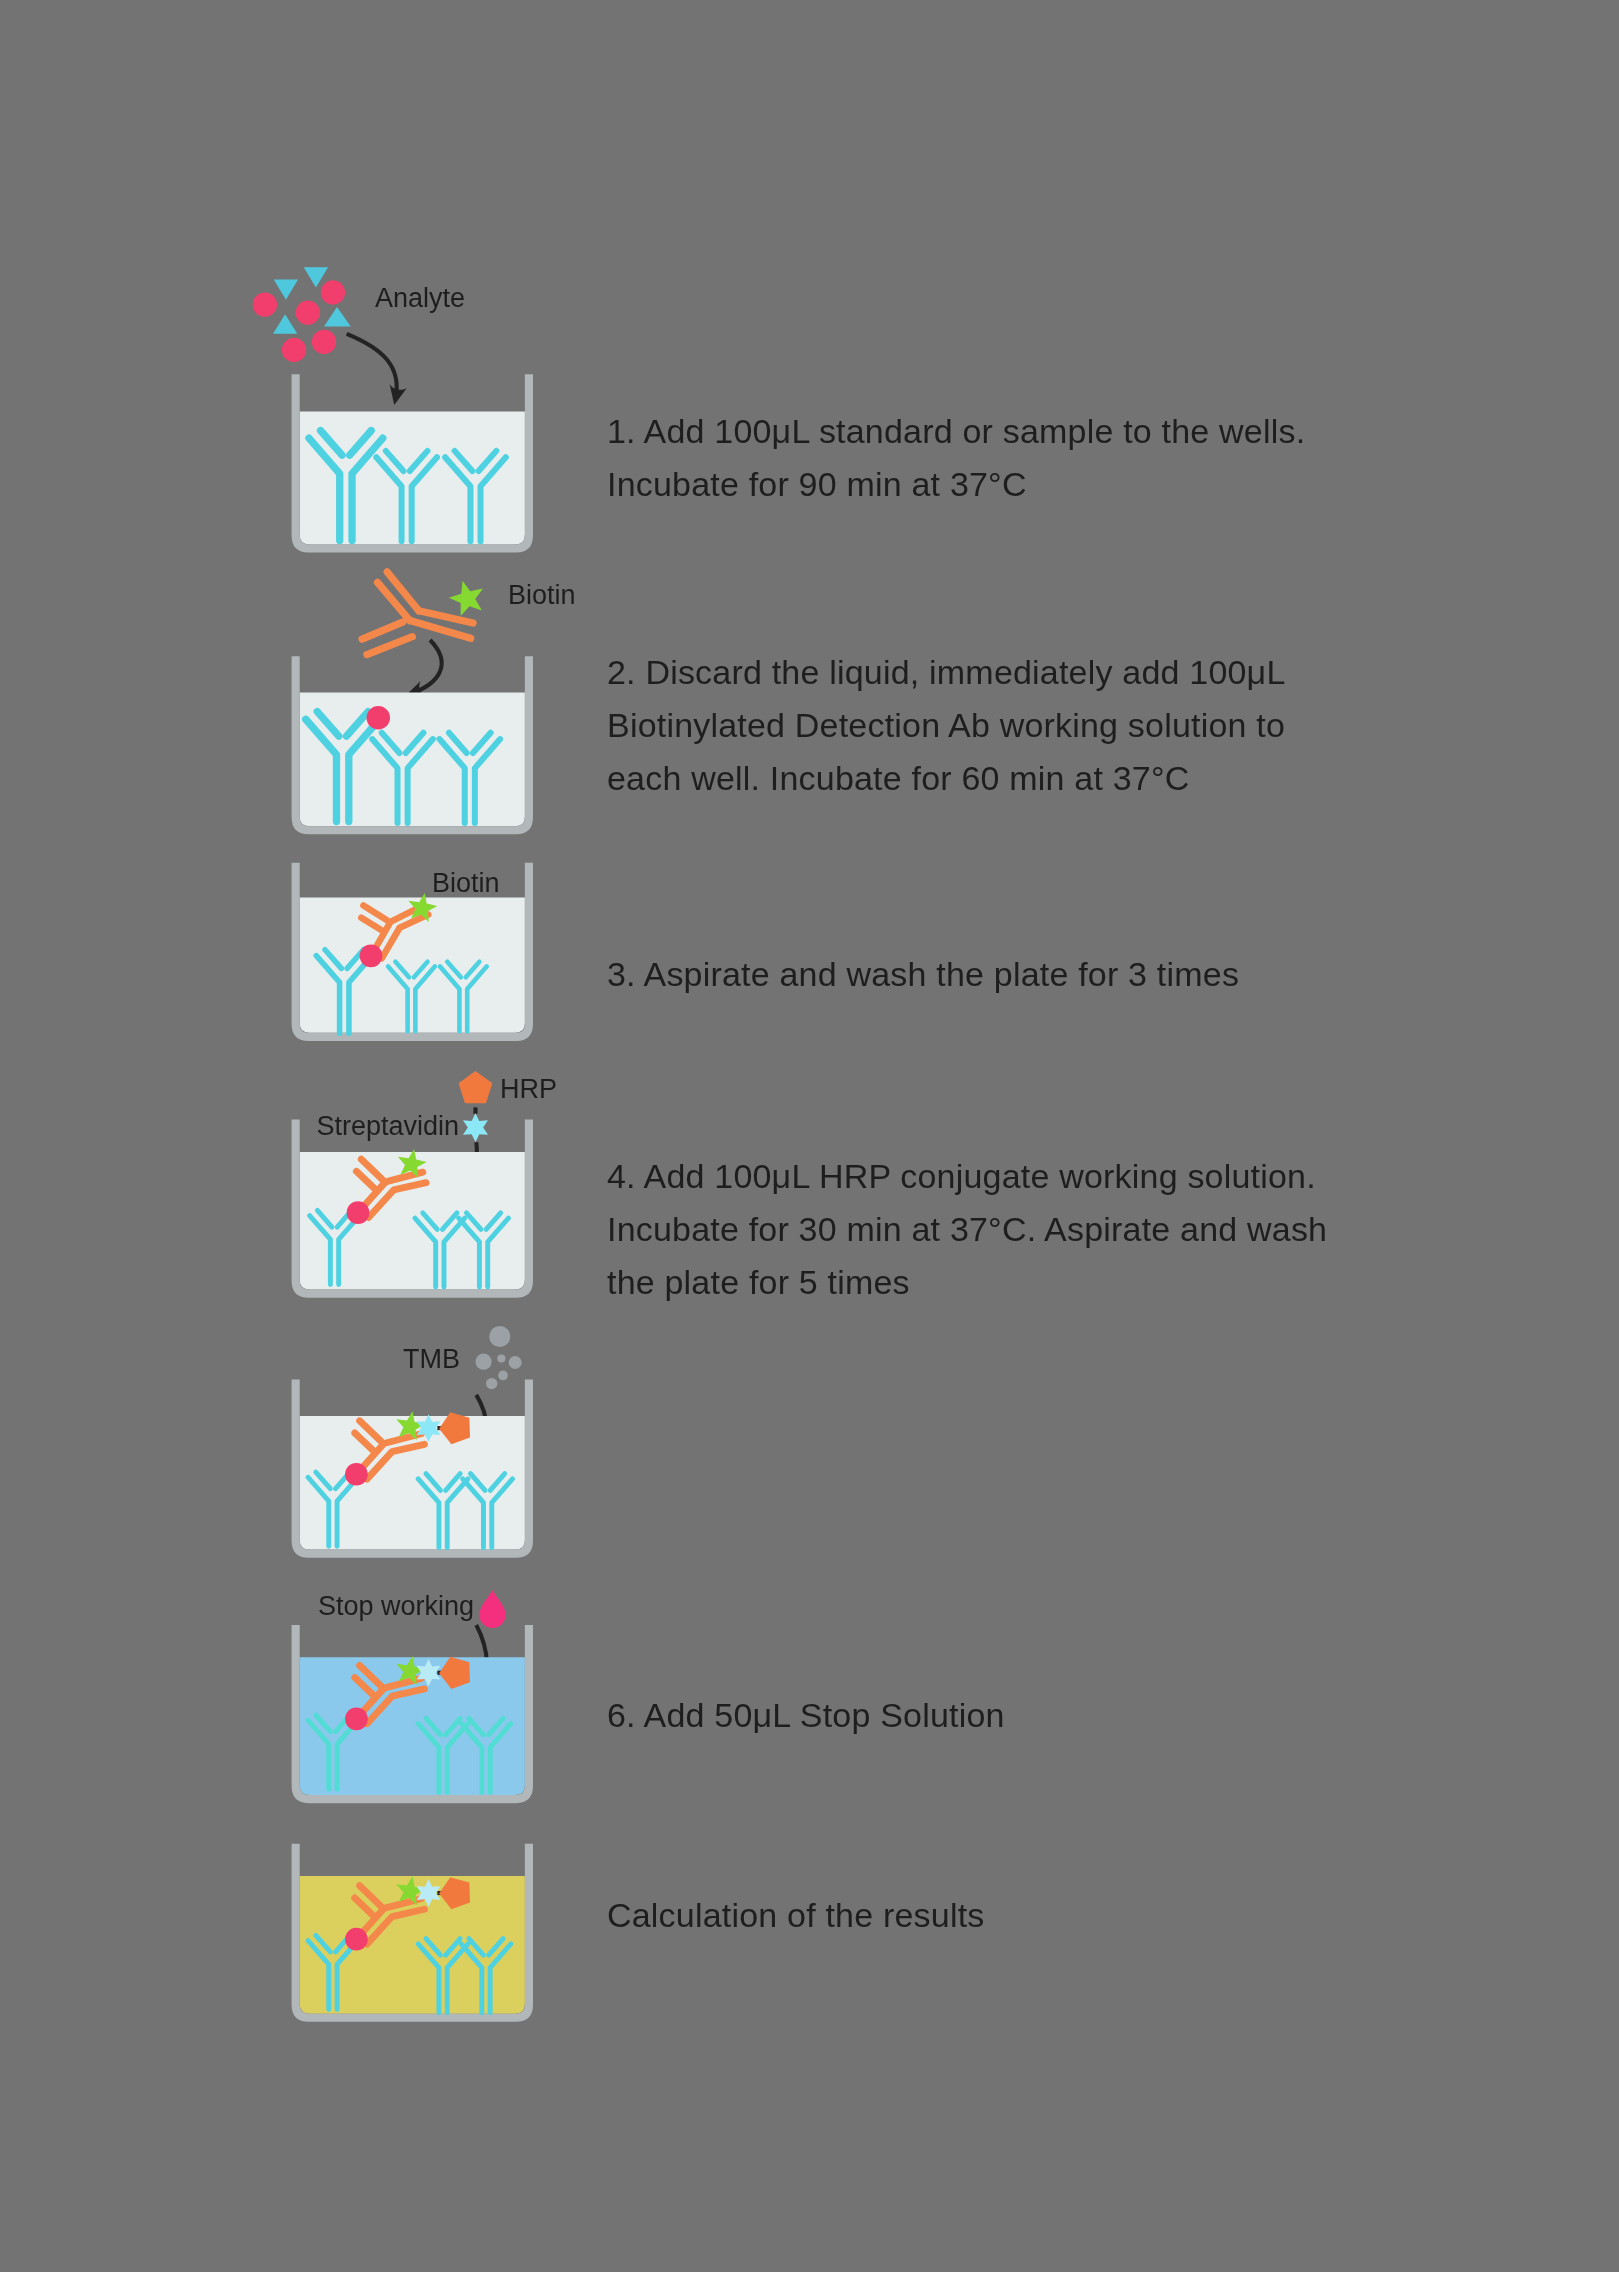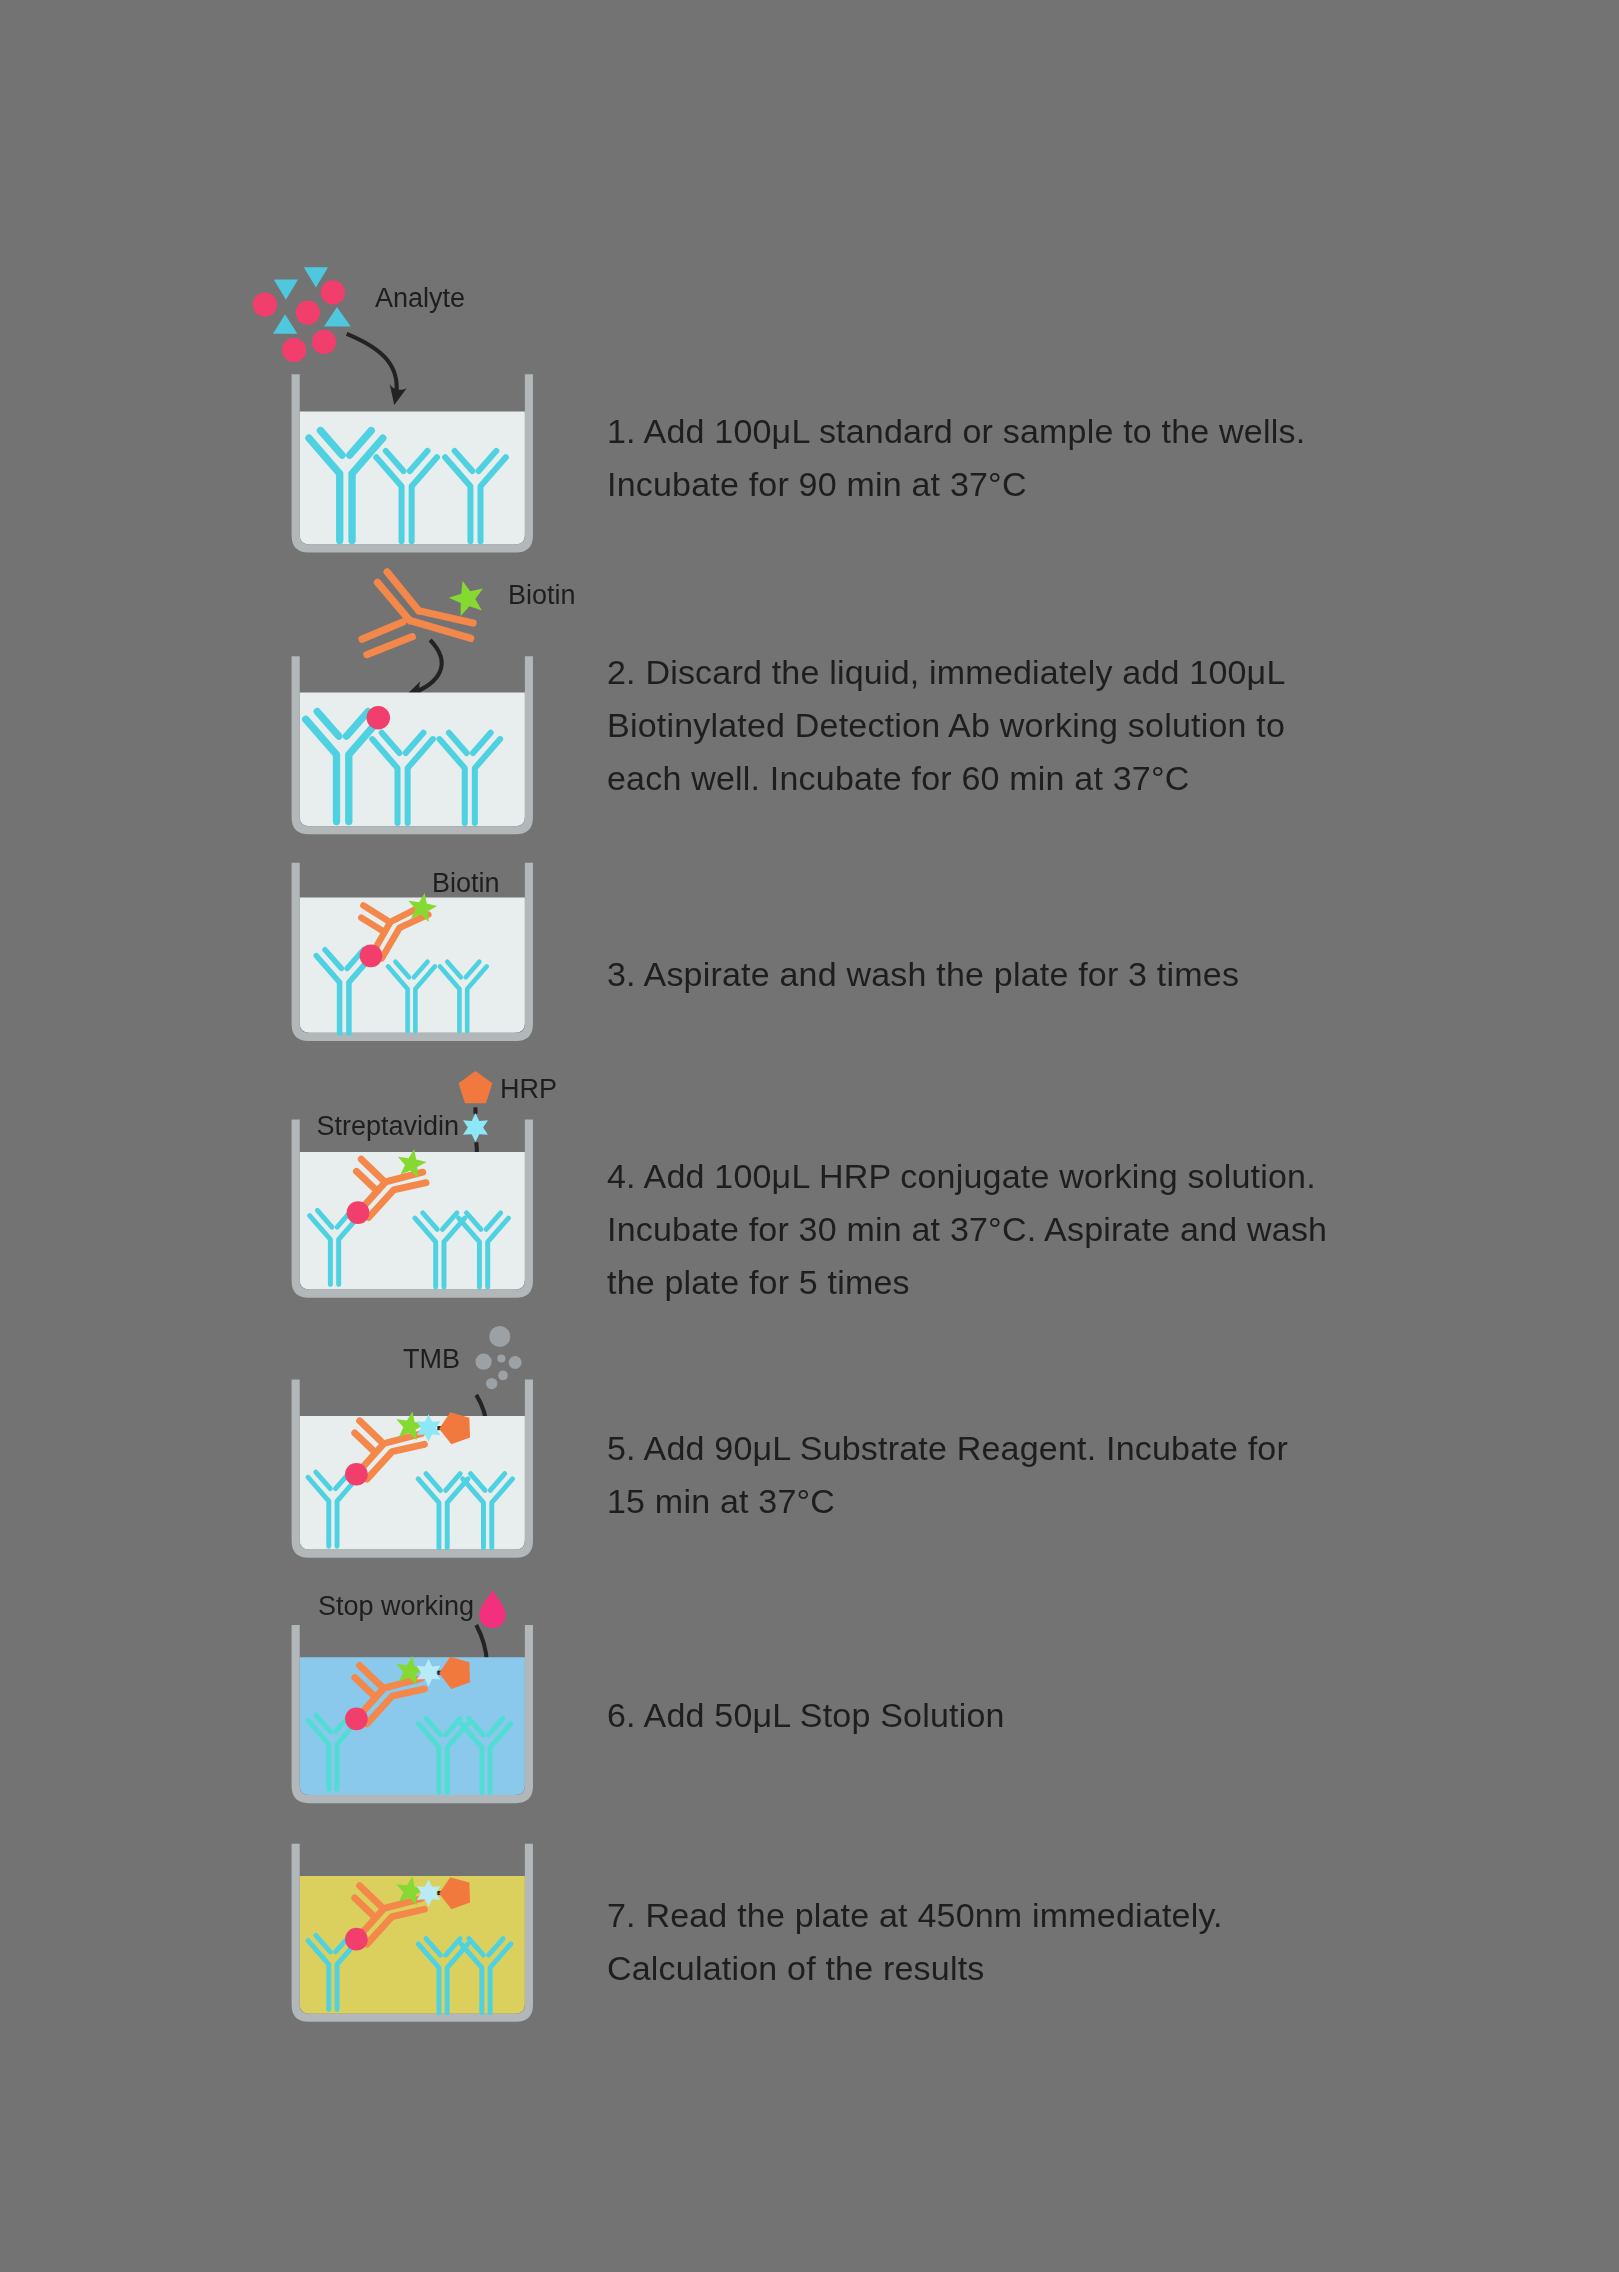--- a/index.html
+++ b/index.html
@@ -211,26 +211,21 @@
     <div>each well. Incubate for 60 min at 37°C</div>
   </div>
   <div class="step-text" style="top:920px;margin-top:28px;">
     <div>3. Aspirate and wash the plate for 3 times</div>
   </div>
   <div class="step-text" style="top:1134px;margin-top:16px;">
     <div>4. Add 100μL HRP conjugate working solution.</div>
     <div>Incubate for 30 min at 37°C. Aspirate and wash</div>
     <div>the plate for 5 times</div>
   </div>
-  <div class="step-text" style="top:1422px;">
-    <div>5. Add 90μL Substrate Reagent. Incubate for</div>
-    <div>15 min at 37°C</div>
-  </div>
   <div class="step-text" style="top:1689px;">
     <div>6. Add 50μL Stop Solution</div>
   </div>
   <div class="step-text" style="top:1889px;">
-    <div>7. Read the plate at 450nm immediately.</div>
     <div>Calculation of the results</div>
   </div>
 
 </div>
 
 
 </body></html>

